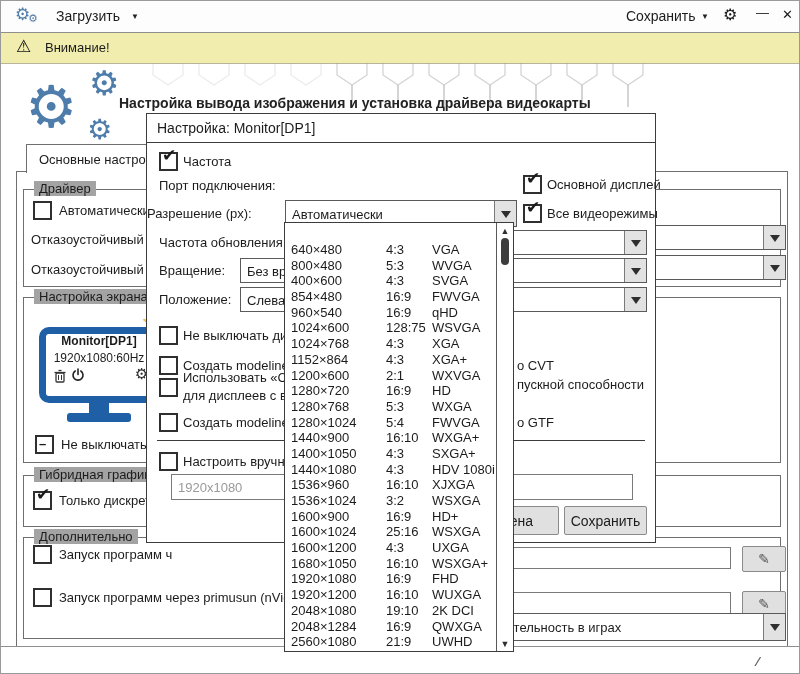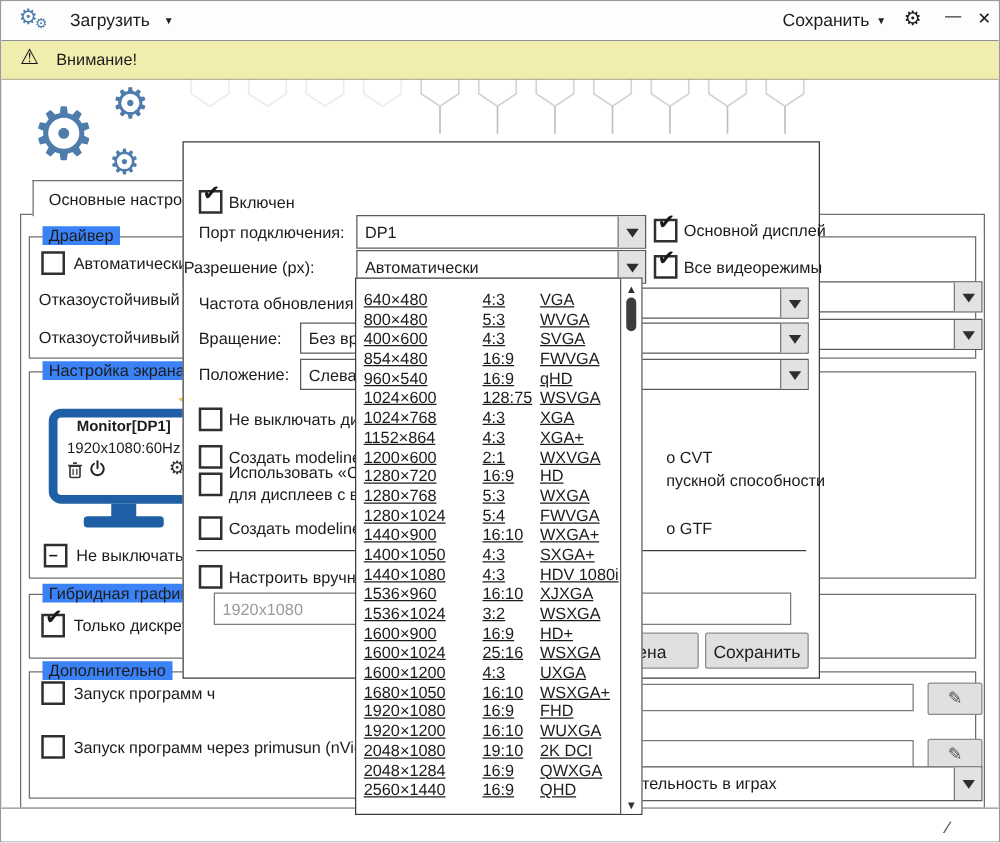--- a/index.html
+++ b/index.html
@@ -9,52 +9,52 @@
   .txt{font-size:13px;white-space:nowrap;}
   
   #titlebar{left:0;top:0;width:798px;height:31px;background:#fdfdfd;border-bottom:1px solid #8f8f8f;}
   .tbtxt{font-size:14px;top:7px;}
   .caret{font-size:8px;color:#222;}
   .glyph{font-family:"DejaVu Sans",sans-serif;}
   
   #warnbar{left:0;top:32px;width:798px;height:30px;background:#f0edae;border-bottom:1px solid #b9b59a;}
   
   .grp{border:1px solid #6f6f6f;}
-  .leg{position:absolute;top:-9px;left:10px;background:#3b82f6;padding:0 5px;font-size:13px;white-space:nowrap;}
+  .leg{position:absolute;top:-9px;left:10px;background:#a3a3a3;padding:0 5px;font-size:13px;white-space:nowrap;}
   
   .combo{border:1px solid #5a5a5a;background:#fff;}
   .cval{position:absolute;left:6px;top:50%;transform:translateY(-50%);font-size:13px;white-space:nowrap;}
   .cbtn{position:absolute;right:0;top:0;bottom:0;width:21px;background:#e2e2e2;border-left:1px solid #7a7a7a;display:flex;align-items:center;justify-content:center;}
   .tri{width:0;height:0;border:5px solid transparent;border-top:7px solid #2e2e2e;position:relative;top:3px;}
   
   .cb{width:15px;height:15px;border:2px solid #2f2f2f;background:#fff;}
   .mark{position:absolute;left:1px;top:-9px;font-size:17px;font-weight:bold;color:#1a1a1a;font-family:"DejaVu Sans",sans-serif;}
   .dashmark{position:absolute;left:2px;top:-1px;font-size:13px;font-weight:bold;color:#1a1a1a;}
   
   .btn{background:#e0e0e0;border:1px solid #8a8a8a;border-radius:2px;font-size:14px;display:flex;align-items:center;justify-content:center;overflow:hidden;}
   .tin{border:1px solid #7a7a7a;background:#fff;font-size:13px;padding:0 6px;font-family:"Liberation Sans",sans-serif;box-sizing:border-box;}
   .tin::placeholder{color:#9a9a9a;}
   
   #dialog{left:145px;top:112px;width:508px;height:428px;background:#fff;border:1px solid #3c3c3c;z-index:10;}
   #dlghead{left:0;top:0;right:0;height:28px;border-bottom:1px solid #3c3c3c;}
   
   #reslist{left:283px;top:221px;width:230px;height:430px;background:#fff;border:1px solid #3c3c3c;z-index:20;box-sizing:border-box;}
-  #litems{position:absolute;left:0;top:1px;bottom:1px;right:16px;overflow:hidden;padding-top:8px;text-decoration:underline;}
+  #litems{position:absolute;left:0;top:1px;bottom:1px;right:16px;overflow:hidden;padding-top:18px;}
   .lrow{display:flex;height:15.7px;line-height:15.7px;font-size:13px;padding-left:6px;}
   .lc0{width:95px;}.lc1{width:46px;}.lc2{flex:1;}
   #lscroll{position:absolute;top:0;bottom:0;right:0;width:16px;border-left:1px solid #5a5a5a;background:#fff;}
   .sarrow{position:absolute;left:0;width:16px;height:13px;display:flex;align-items:center;justify-content:center;font-size:9px;color:#2e2e2e;}
   #sthumb{position:absolute;left:4px;top:15px;width:8px;height:27px;background:#3d3d3d;border-radius:4px;}
   
   #monframe{left:38px;top:326px;width:120px;height:76px;border:7px solid #1e5fa5;border-radius:10px;background:#fff;box-sizing:border-box;}
   #monpost{left:88px;top:402px;width:20px;height:11px;background:#1e5fa5;}
   #monbase{left:66px;top:412px;width:64px;height:9px;background:#1e5fa5;border-radius:3px;}
   .micon{width:14px;height:14px;display:inline-block;}
   
-  .frag{font-size:13px;white-space:nowrap;margin-left:16px;}
+  .frag{font-size:13px;white-space:nowrap;}
   #statusbar{left:0;top:645px;width:798px;height:27px;border-top:1px solid #8f8f8f;background:#fff;}
   .grip{font-size:13px;color:#666;letter-spacing:-2px;}
   .hexsvg{opacity:0.55;}
 </style>
 </head>
 <body>
 
 <div id="app">
 
   <div id="titlebar" class="abs">
@@ -100,20 +100,21 @@
       <line x1="339" y1="22" x2="339" y2="44" stroke="#6a6a6a" stroke-width="1.3"></line>
       <line x1="385" y1="22" x2="385" y2="44" stroke="#6a6a6a" stroke-width="1.3"></line>
       <line x1="431" y1="22" x2="431" y2="44" stroke="#6a6a6a" stroke-width="1.3"></line>
       <line x1="477" y1="22" x2="477" y2="44" stroke="#6a6a6a" stroke-width="1.3"></line>
     </g>
   </svg>
 
   <span class="abs glyph" style="left:88px;top:62px;font-size:34px;color:#4e7dab;">⚙</span>
   <span class="abs glyph" style="left:24px;top:72px;font-size:58px;color:#4e7dab;">⚙</span>
   <span class="abs glyph" style="left:86px;top:112px;font-size:28px;color:#4e7dab;">⚙</span>
+  <span class="abs" style="left:118px;top:94px;font-size:14px;font-weight:bold;color:#222;">Настройка вывода изображения и установка драйвера видеокарты</span>
 
   <div class="abs" style="left:25px;top:143px;width:172px;height:28px;border:1px solid #6f6f6f;border-bottom:none;background:#fff;z-index:2;">
     <span class="abs txt" style="left:12px;top:7px;">Основные настройки</span>
   </div>
   <div class="abs" style="left:15px;top:170px;width:770px;height:474px;border:1px solid #6f6f6f;background:#fff;"></div>
 
   <div class="abs grp" style="left:22px;top:188px;width:756px;height:96px;">
     <span class="leg">Драйвер</span>
   </div>
   <span class="abs cb" style="left:32px;top:200px;"></span>
@@ -187,32 +188,29 @@
     <span class="cbtn">
         <i class="tri"></i>
       </span>
   </div>
 
   <div id="statusbar" class="abs">
     <span class="abs grip" style="left:756px;top:7px;">∕∕</span>
   </div>
 
   <div id="dialog" class="abs">
+    <div id="dlghead" class="abs">
+      <span class="abs" style="left:10px;top:6px;font-size:14px;">Настройка: Monitor[DP1]</span>
+    </div>
     <span class="abs cb" style="left:12px;top:38px;">
       <span class="mark">✔</span>
     </span>
-    <span class="abs txt" style="left:36px;top:40px;">Включен</span>
+    <span class="abs txt" style="left:36px;top:40px;">Частота</span>
 
     <span class="abs txt" style="left:12px;top:64px;">Порт подключения:</span>
-    <div class="abs combo" style="left:138px;top:58px;width:230px;height:25px;">
-      <span class="cval">DP1</span>
-      <span class="cbtn">
-          <i class="tri"></i>
-        </span>
-    </div>
     <span class="abs cb" style="left:376px;top:61px;">
       <span class="mark">✔</span>
     </span>
     <span class="abs txt" style="left:400px;top:63px;">Основной дисплей</span>
 
     <span class="abs txt" style="left:0;top:92px;">Разрешение (px):</span>
     <div class="abs combo" style="left:138px;top:86px;width:230px;height:25px;">
       <span class="cval">Автоматически</span>
       <span class="cbtn">
           <i class="tri"></i>
@@ -399,20 +397,25 @@
           <span class="lc0">2048×1080</span>
           <span class="lc1">19:10</span>
           <span class="lc2">2K DCI</span>
         </div>
         <div class="lrow">
           <span class="lc0">2048×1284</span>
           <span class="lc1">16:9</span>
           <span class="lc2">QWXGA</span>
         </div>
         <div class="lrow">
+          <span class="lc0">2560×1080</span>
+          <span class="lc1">21:9</span>
+          <span class="lc2">UWHD</span>
+        </div>
+        <div class="lrow">
           <span class="lc0">2560×1440</span>
           <span class="lc1">16:9</span>
           <span class="lc2">QHD</span>
         </div>
       </div>
     <div id="lscroll">
       <span class="sarrow" style="top:1px;">▲</span>
       <div id="sthumb"></div>
       <span class="sarrow" style="bottom:1px;">▼</span>
     </div>

